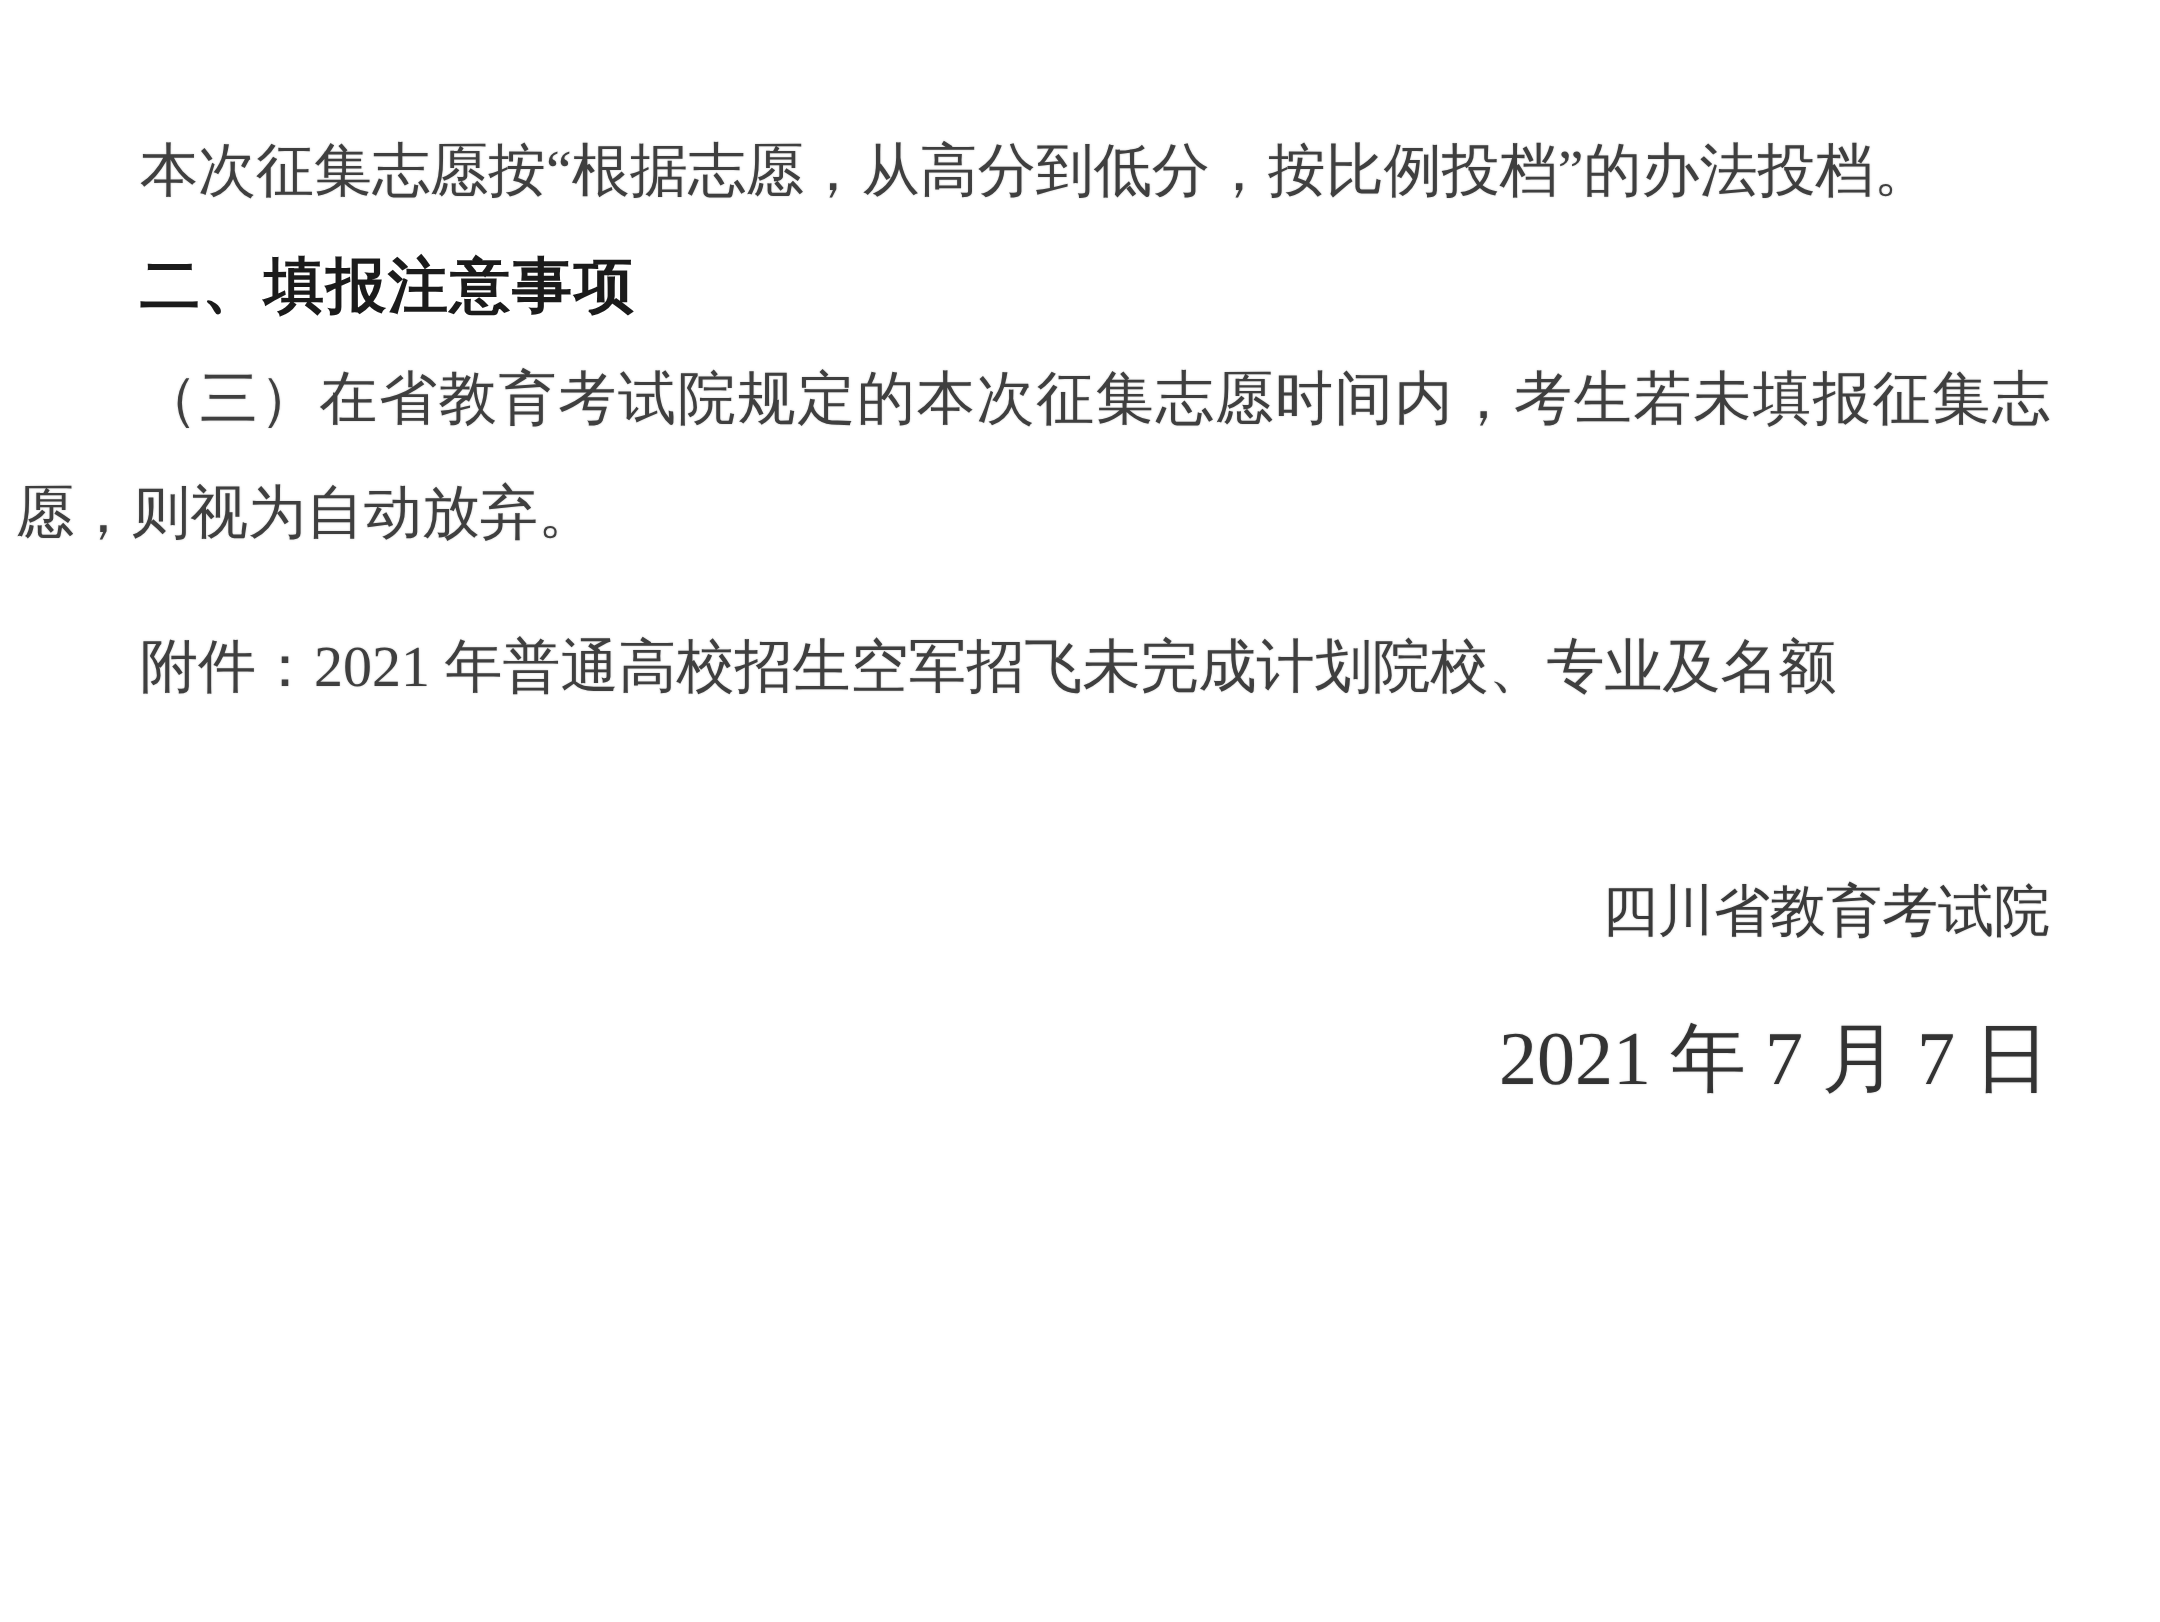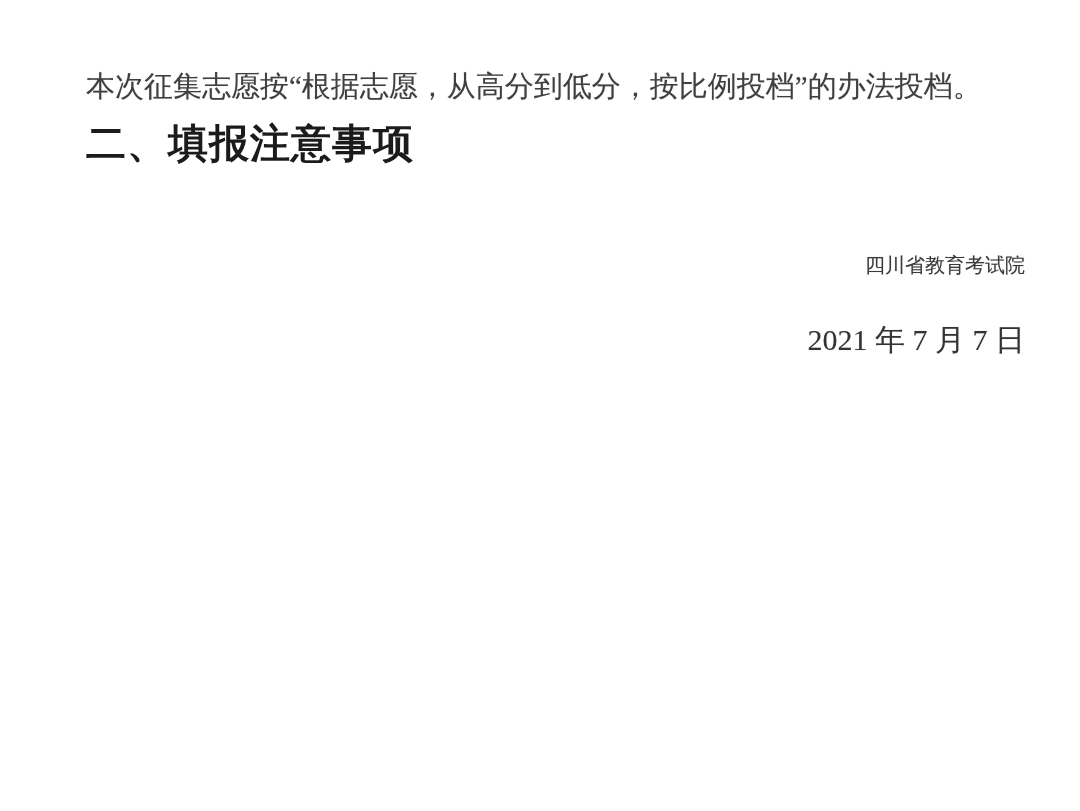--- a/index.html
+++ b/index.html
@@ -6,72 +6,74 @@
     margin: 0;
     padding: 0;
     background: #ffffff;
   }
   .page {
     position: relative;
     width: 1080px;
     height: 811px;
     box-sizing: border-box;
     background: #ffffff;
-    padding: 58px 55px 0 24px;
+    padding: 58px 55px 0 8px;
     overflow: hidden;
     font-family: "Liberation Serif", serif;
     font-size: 29px;
     line-height: 57px;
     color: #3f3f3f;
     text-shadow: 0 0 1px rgba(80,80,80,0.35);
   }
   .para {
     margin: 0;
     text-indent: 62px;
     text-align: justify;
     text-justify: inter-character;
   }
   .heading {
     margin: 0;
     text-indent: 62px;
     font-family: "Liberation Sans", sans-serif;
     font-weight: 700;
-    font-size: 40px;
+    font-size: 30px;
     color: #1b1b1b;
     text-shadow: none;
     letter-spacing: 1px;
   }
   .attachment {
     margin: 20px 0 0 0;
     text-indent: 62px;
     text-align: left;
   }
   .signature {
     margin: 65px 0 0 0;
     text-indent: 0;
     text-align: right;
-    font-size: 20px;
+    font-size: 28px;
     color: #3a3a3a;
   }
   .docdate {
     margin: 17px 0 0 0;
     text-indent: 0;
     text-align: right;
-    font-size: 30px;
+    font-size: 38px;
     color: #333333;
   }
 </style>
 </head>
 <body>
 
 <div class="page">
   <p class="para">本次征集志愿按“根据志愿，从高分到低分，按比例投档”的办法投档。</p>
 
   <p class="heading">二、填报注意事项</p>
 
 
 
+  <p class="para">（三）在省教育考试院规定的本次征集志愿时间内，考生若未填报征集志愿，则视为自动放弃。</p>
 
+  <p class="para attachment">附件：2021 年普通高校招生空军招飞未完成计划院校、专业及名额</p>
 
   <p class="signature">四川省教育考试院</p>
 
   <p class="docdate">2021 年 7 月 7 日</p>
 </div>
 
 </body></html>

